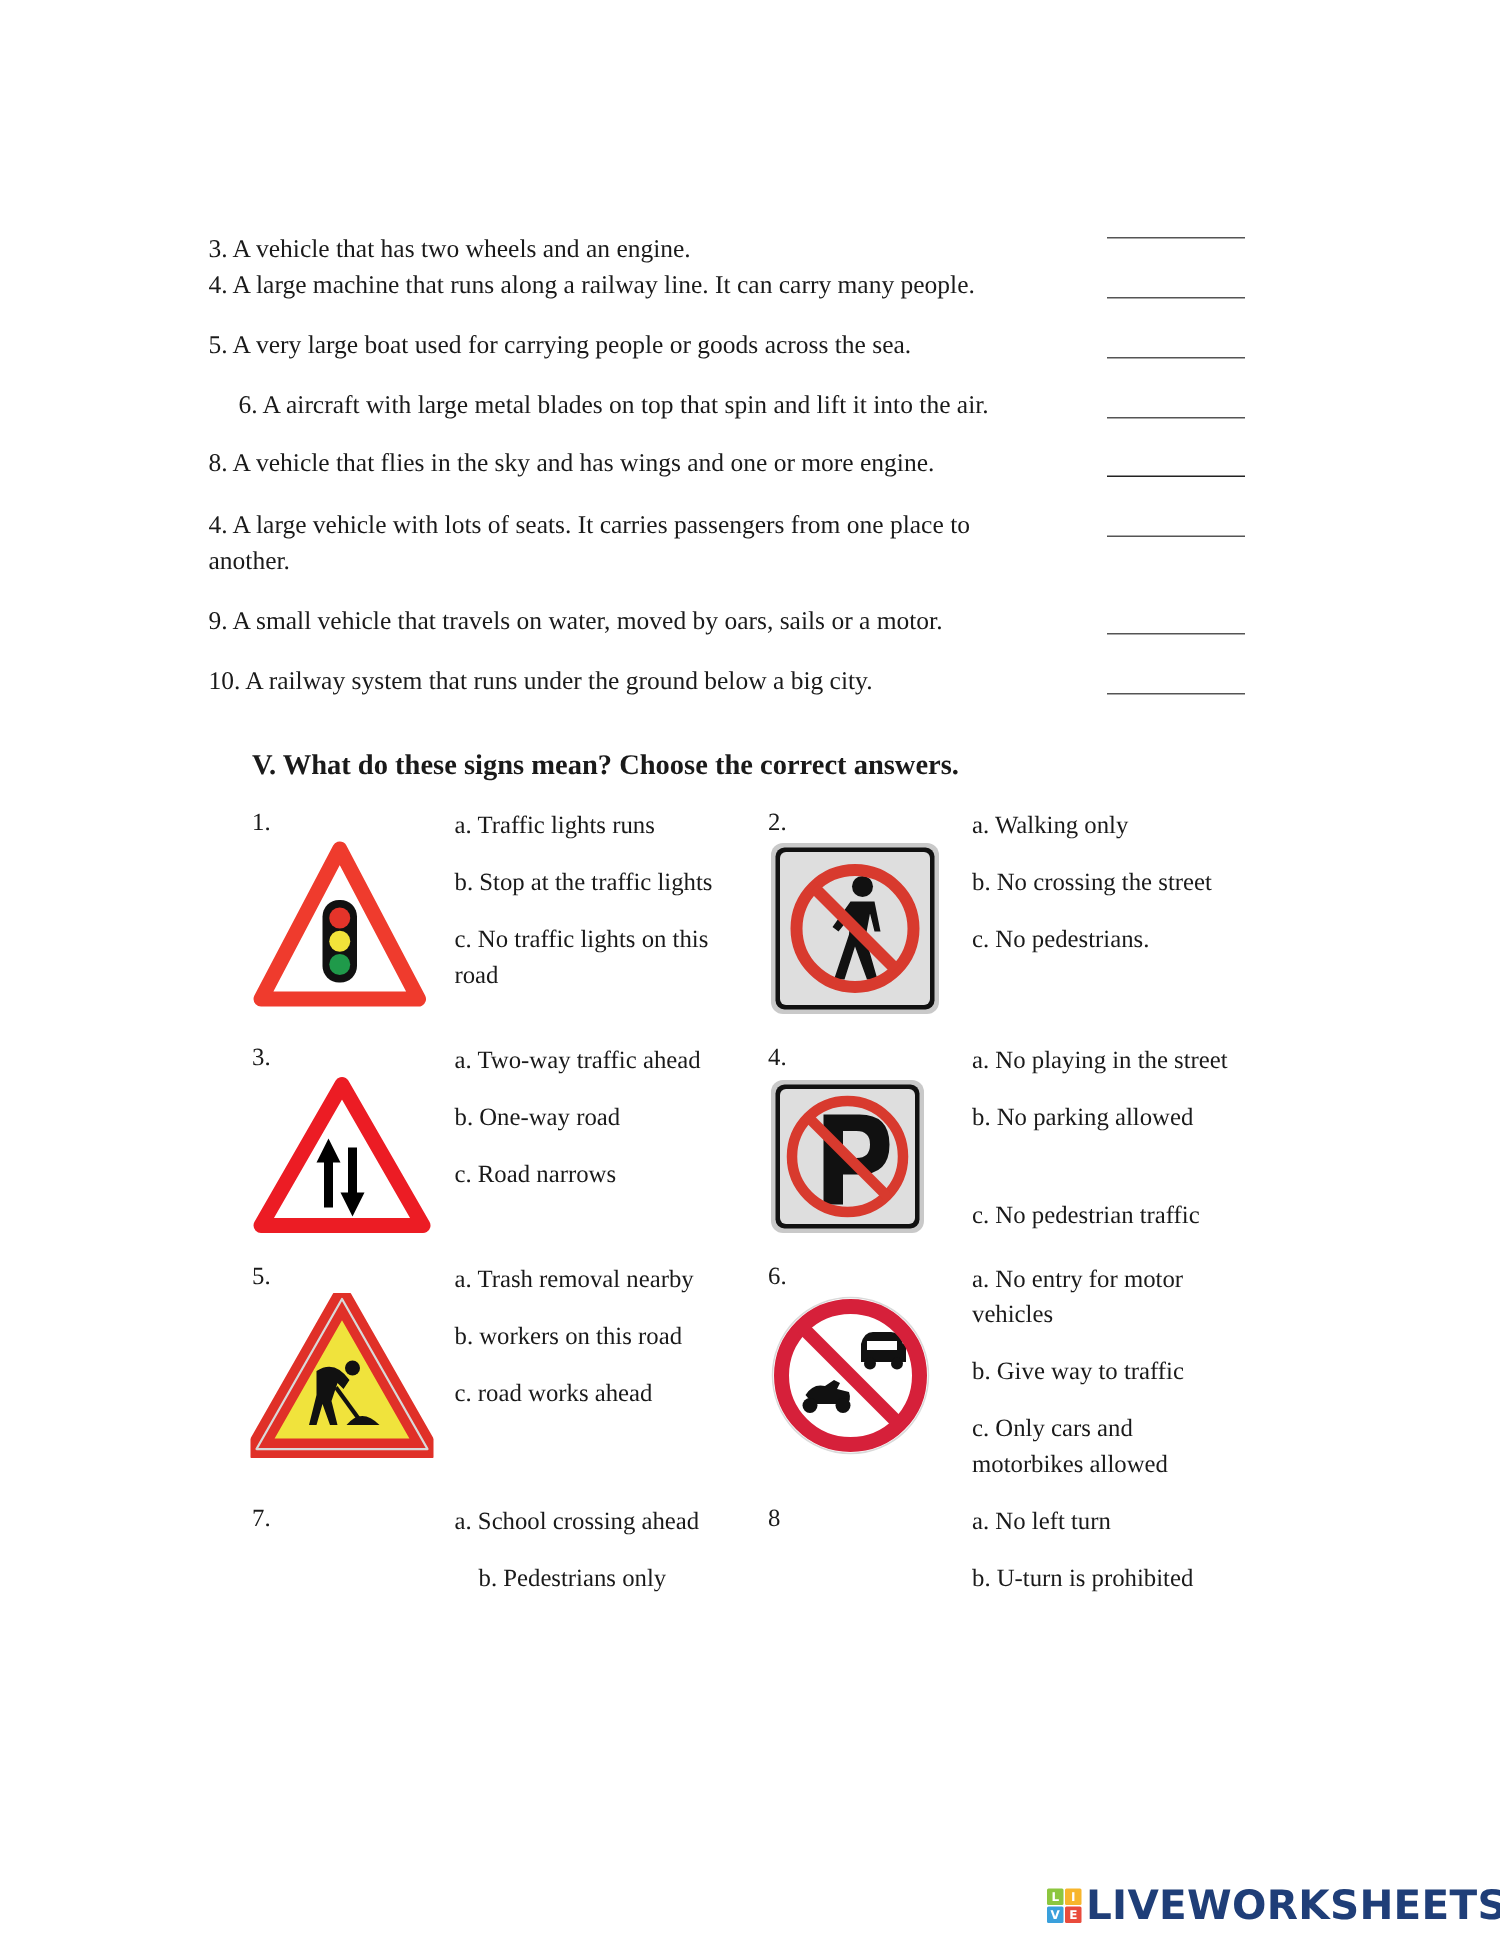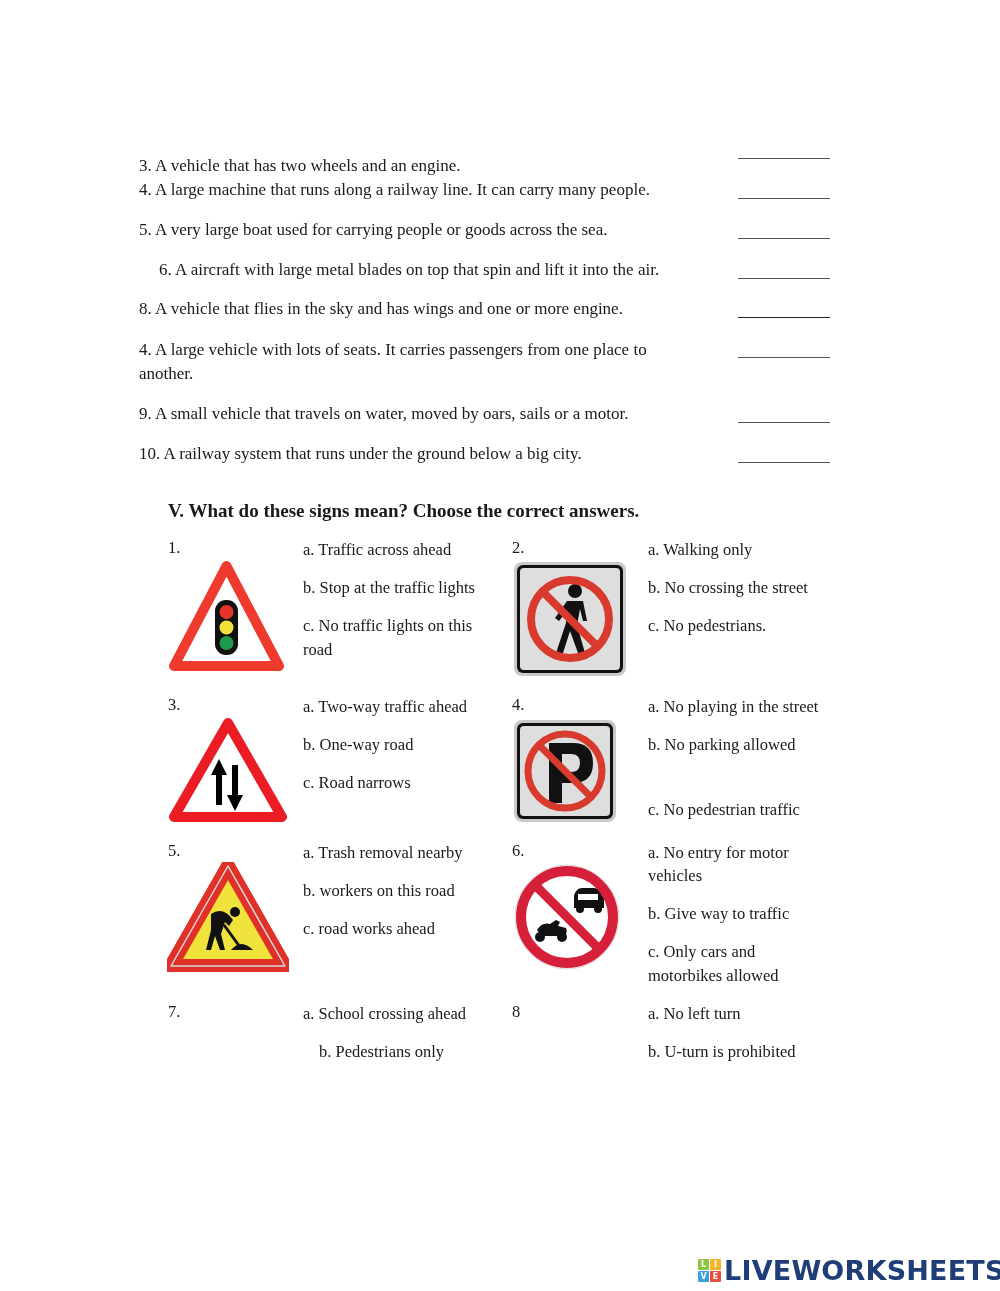--- a/index.html
+++ b/index.html
@@ -55,21 +55,21 @@
 <div class="num" style="left:168px; top:538px;">1.</div>
 <div class="sign" style="left:168px; top:560px;">
   <svg width="117" height="114" viewBox="0 0 117 114">
     <path d="M58.5 6 L111 106 L6 106 Z" fill="#fff" stroke="#ef3b2d" stroke-width="10" stroke-linejoin="round"></path>
     <rect x="47" y="40" width="23" height="55" rx="11" fill="#111"></rect>
     <circle cx="58.5" cy="52" r="7" fill="#e5342a"></circle>
     <circle cx="58.5" cy="67.5" r="7" fill="#f2e33a"></circle>
     <circle cx="58.5" cy="83" r="7" fill="#1f9a4a"></circle>
   </svg>
 </div>
-<div class="opt" style="left:303px; top:538px;">a. Traffic across ahead</div>
+<div class="opt" style="left:303px; top:538px;">a. Traffic lights runs</div>
 <div class="opt" style="left:303px; top:576px;">b. Stop at the traffic lights</div>
 <div class="opt" style="left:303px; top:614px;">c. No traffic lights on this</div>
 <div class="opt" style="left:303px; top:638px;">road</div>
 
 <div class="num" style="left:512px; top:538px;">2.</div>
 <div class="sign" style="left:513px; top:561px;">
   <svg width="114" height="116" viewBox="0 0 114 116">
     <rect x="1" y="1" width="112" height="114" rx="8" fill="#c9c9c9"></rect>
     <rect x="4" y="4" width="106" height="108" rx="6" fill="#111"></rect>
     <rect x="7" y="7" width="100" height="102" rx="4" fill="#dedede"></rect>

